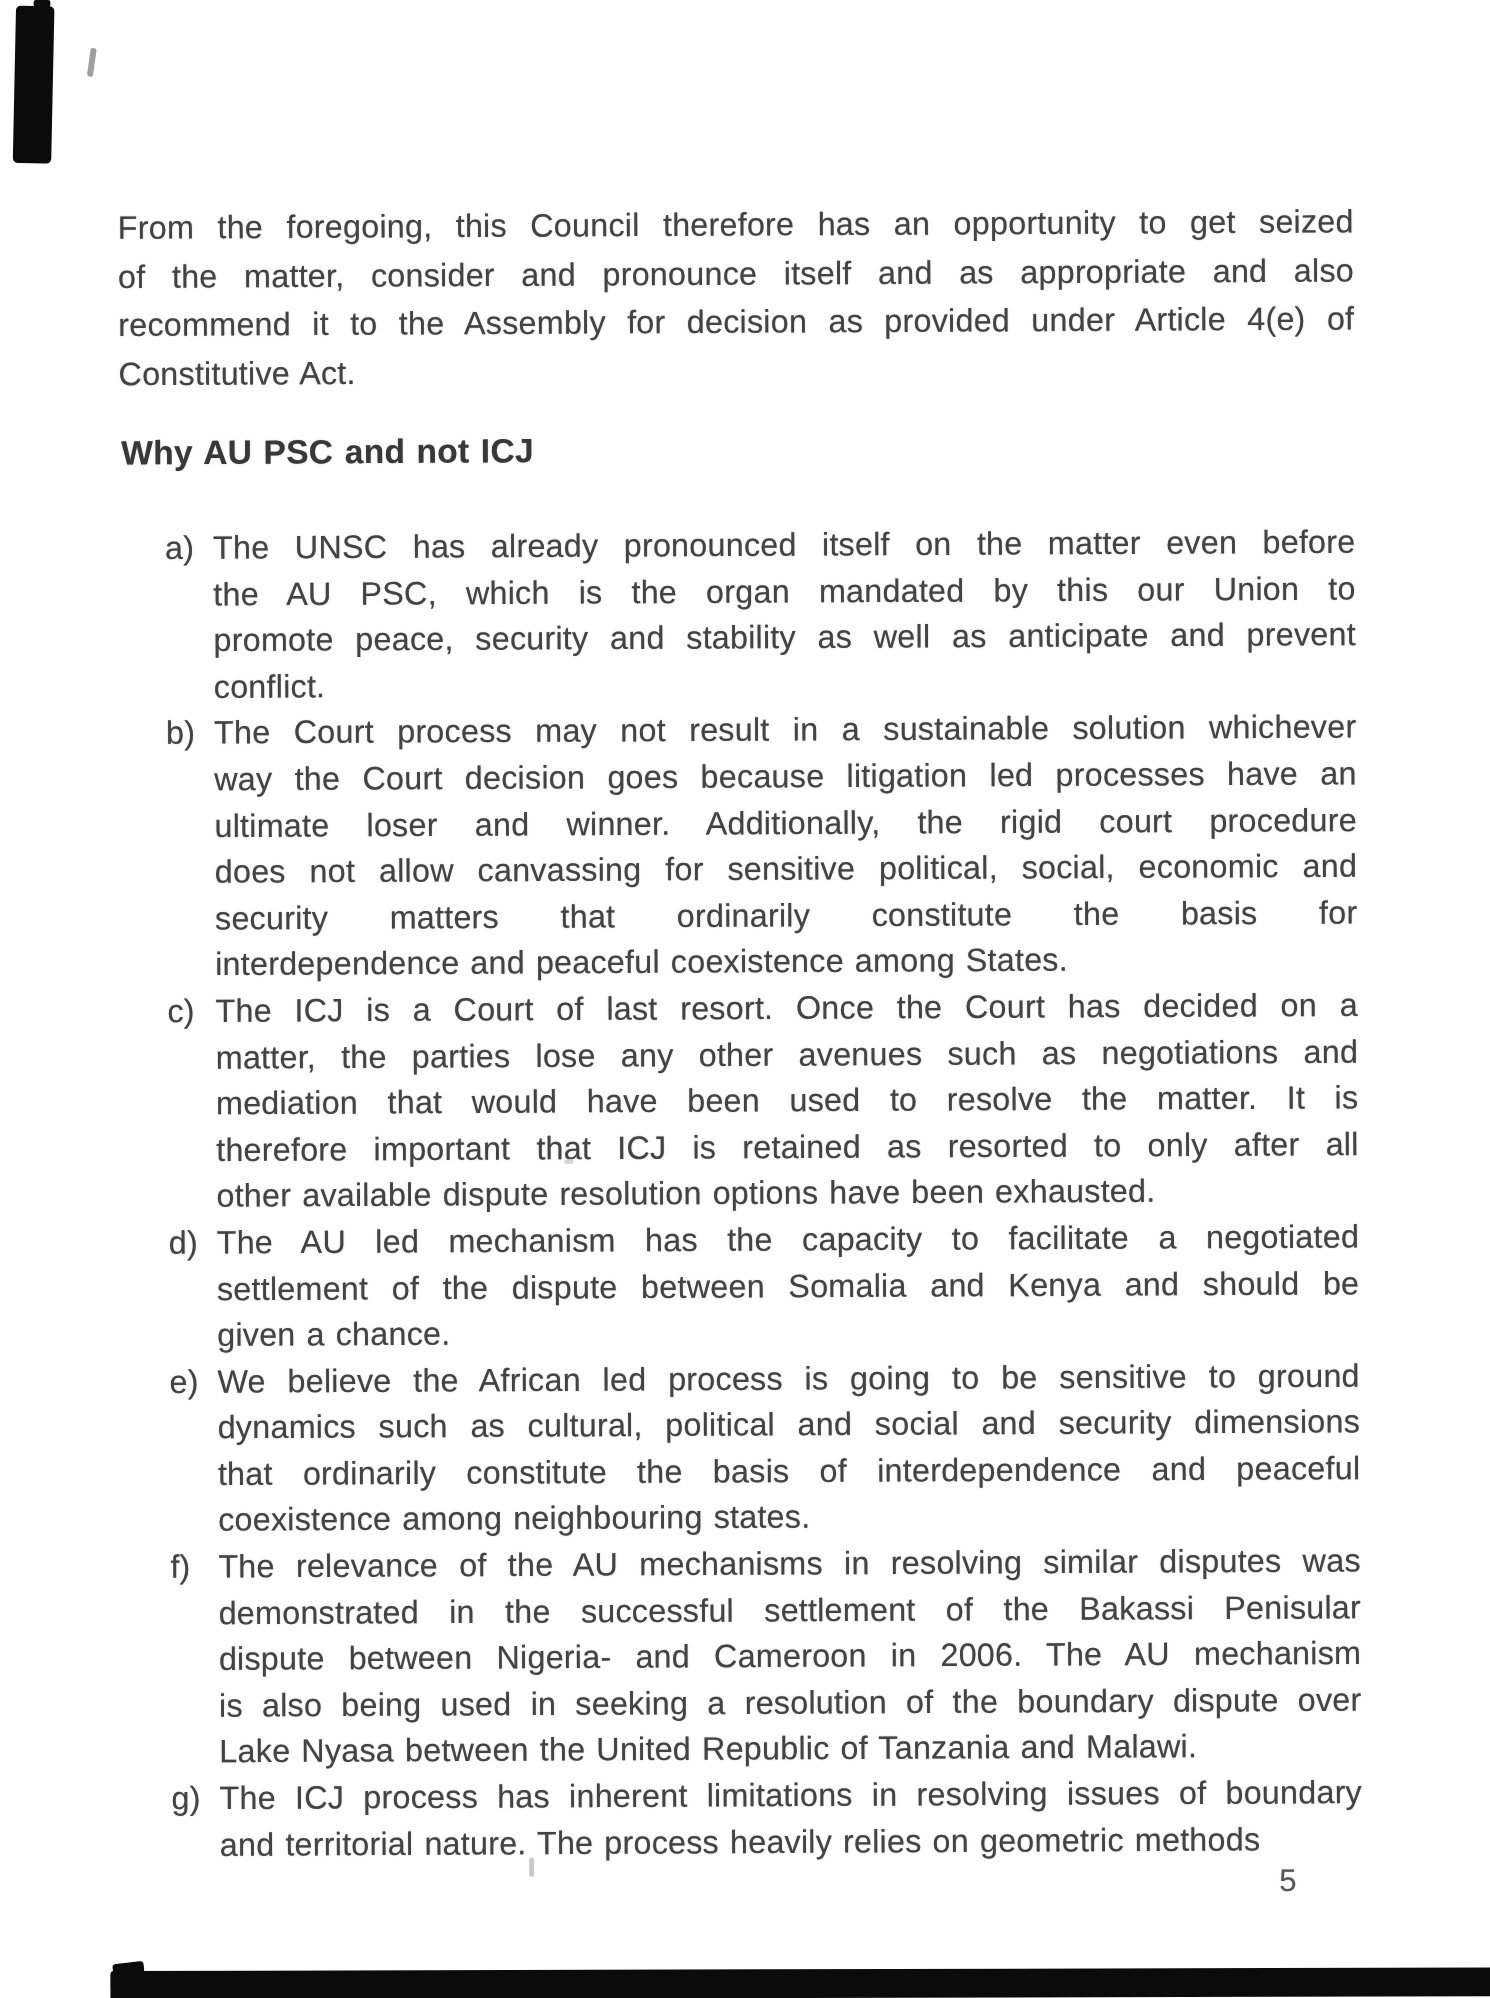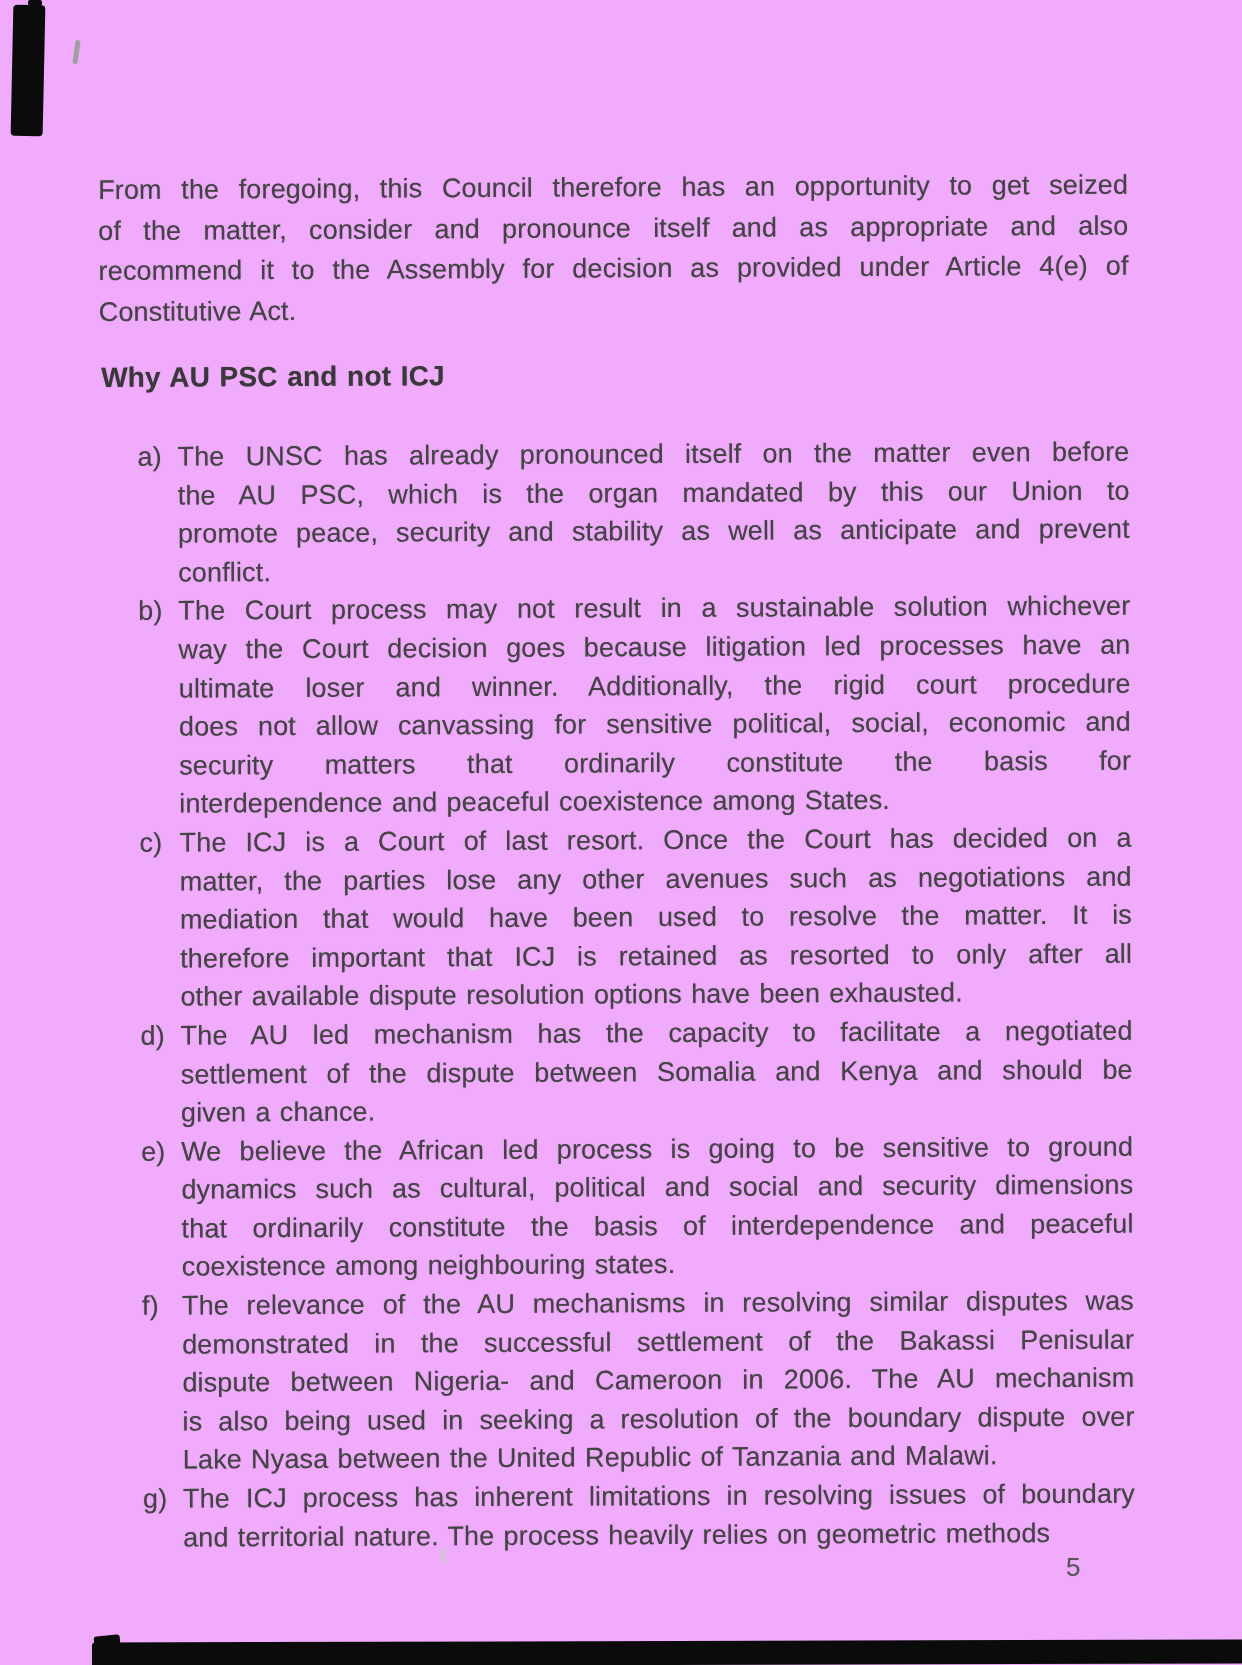--- a/index.html
+++ b/index.html
@@ -1,20 +1,20 @@
 <!DOCTYPE html>
 <html><head>
 <meta charset="utf-8">
 <style>
   html, body { margin: 0; padding: 0; background: #e8e8e8; }
   .page {
     position: relative;
     width: 1242px;
     height: 1665px;
-    background: #f0abfc;
+    background: #ffffff;
     overflow: hidden;
     font-family: "Liberation Sans", "DejaVu Sans", sans-serif;
   }
   
   .artifact { position: absolute; background: #0b0b0b; }
   .artifact.top-left-bar {
     left: 12px; top: 5px; width: 32px; height: 131px;
     border-radius: 4px; transform: rotate(1.2deg);
   }
   .artifact.top-speck {

